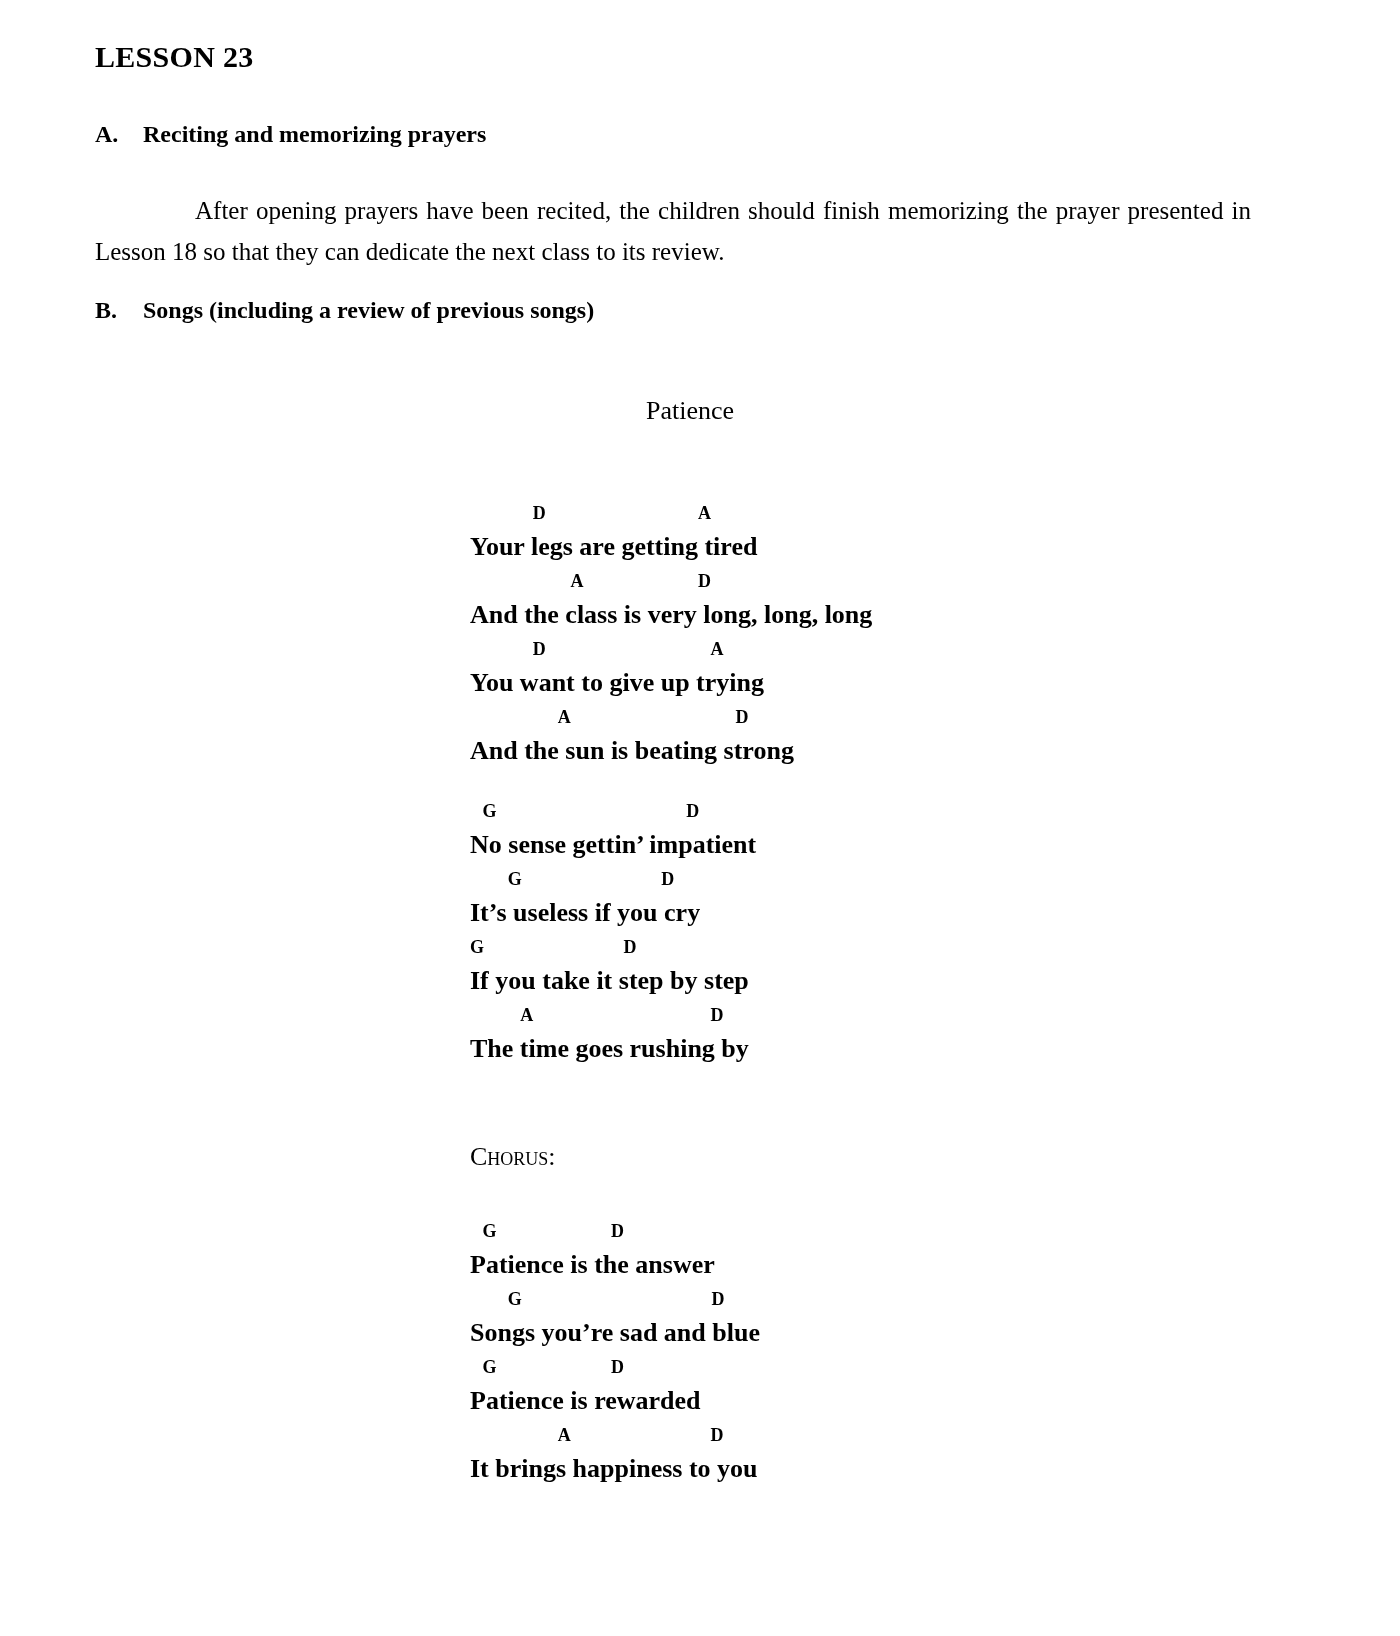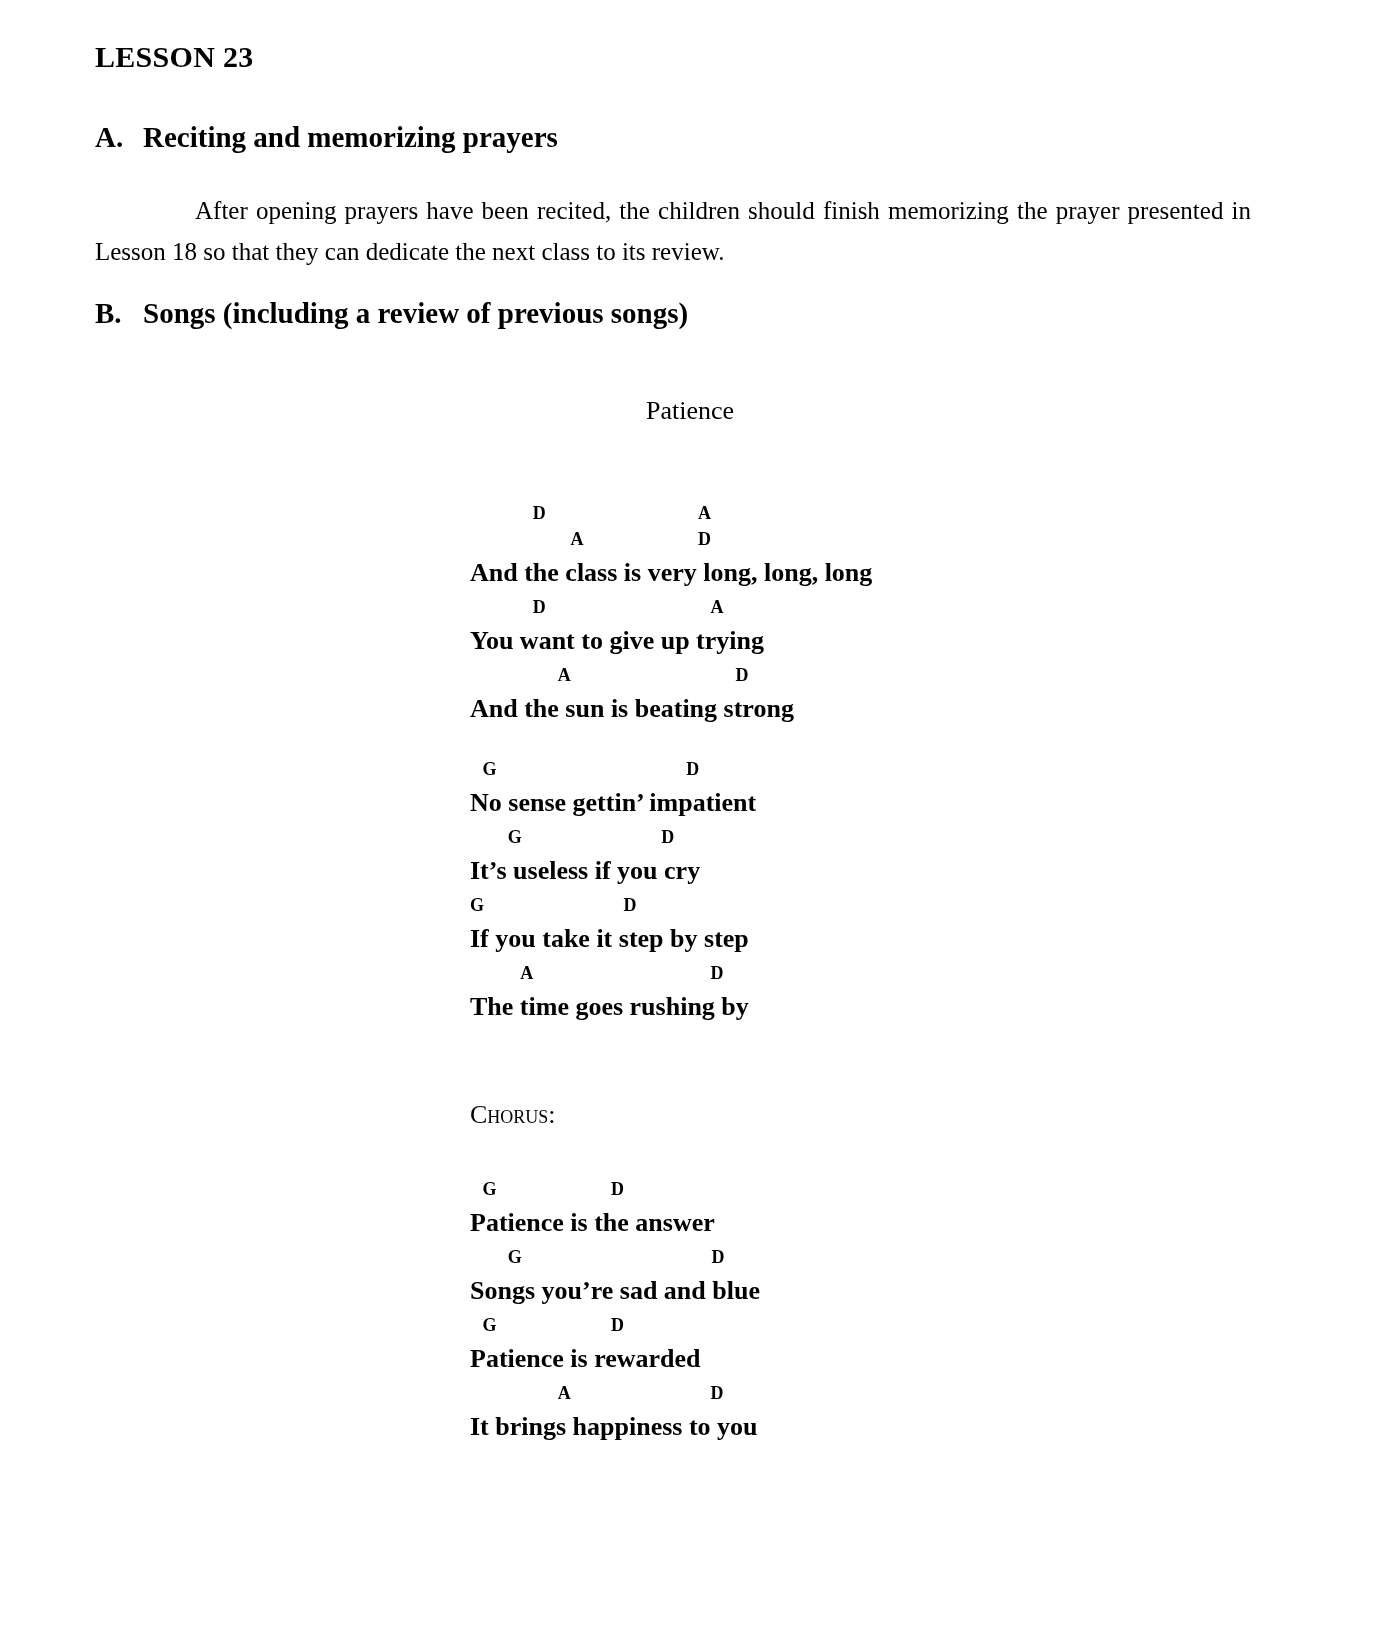--- a/index.html
+++ b/index.html
@@ -31,21 +31,21 @@
     top: 40px;
     font-size: 30px;
     font-weight: bold;
     letter-spacing: 0.3px;
   }
 
   
   .item {
     position: absolute;
     left: 95px;
-    font-size: 29px;
+    font-size: 24px;
     font-weight: bold;
     white-space: nowrap;
   }
   .item .marker {
     display: inline-block;
     width: 48px;
   }
 
   .item-a { top: 121px; }
   .item-b { top: 297px; }
@@ -139,20 +139,21 @@
     <span class="marker">B.</span><span>Songs (including a review of previous songs)</span>
   </div>
 
   <div class="song-title">Patience</div>
 
   <div class="song-body">
     <div id="song-mount">
         <div class="stanza">
           <div class="line">
             <div class="chordrow"><span class="chord" style="margin-left: 62.75px;">D</span><span class="chord" style="margin-left: 152.15px;">A</span></div>
+            <div class="lyric">Your legs are getting tired</div>
           </div>
           <div class="line">
             <div class="chordrow"><span class="chord" style="margin-left: 100.4px;">A</span><span class="chord" style="margin-left: 114.5px;">D</span></div>
             <div class="lyric">And the class is very long, long, long</div>
           </div>
           <div class="line">
             <div class="chordrow"><span class="chord" style="margin-left: 62.75px;">D</span><span class="chord" style="margin-left: 164.7px;">A</span></div>
             <div class="lyric">You want to give up trying</div>
           </div>
           <div class="line">

